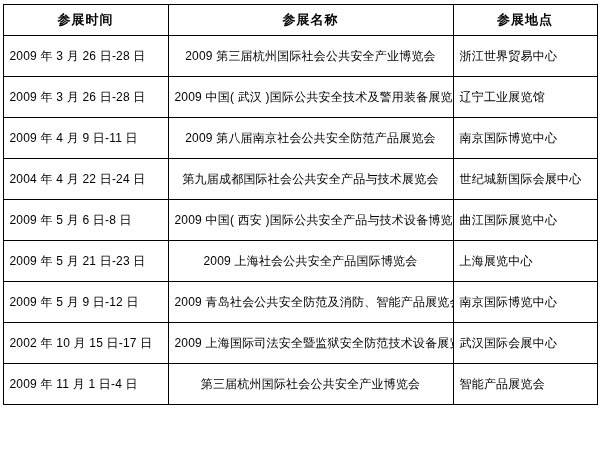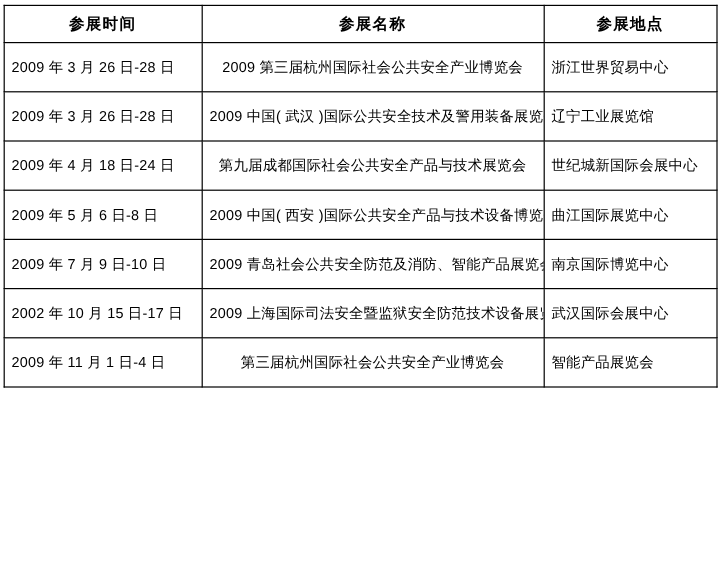--- a/index.html
+++ b/index.html
@@ -88,31 +88,41 @@
         <td class="cell-time">2009 年 3 月 26 日-28 日</td>
         <td class="cell-name">2009 第三届杭州国际社会公共安全产业博览会</td>
         <td class="cell-place">浙江世界贸易中心</td>
       </tr>
       <tr>
         <td class="cell-time">2009 年 3 月 26 日-28 日</td>
         <td class="cell-name">2009 中国( 武汉 )国际公共安全技术及警用装备展览会</td>
         <td class="cell-place">辽宁工业展览馆</td>
       </tr>
       <tr>
-        <td class="cell-time">2009 年 4 月 18 日-24 日</td>
+        <td class="cell-time">2009 年 4 月 9 日-11 日</td>
+        <td class="cell-name">2009 第八届南京社会公共安全防范产品展览会</td>
+        <td class="cell-place">南京国际博览中心</td>
+      </tr>
+      <tr>
+        <td class="cell-time">2004 年 4 月 22 日-24 日</td>
         <td class="cell-name">第九届成都国际社会公共安全产品与技术展览会</td>
         <td class="cell-place">世纪城新国际会展中心</td>
       </tr>
       <tr>
         <td class="cell-time">2009 年 5 月 6 日-8 日</td>
         <td class="cell-name">2009 中国( 西安 )国际公共安全产品与技术设备博览会</td>
         <td class="cell-place">曲江国际展览中心</td>
       </tr>
       <tr>
-        <td class="cell-time">2009 年 7 月 9 日-10 日</td>
+        <td class="cell-time">2009 年 5 月 21 日-23 日</td>
+        <td class="cell-name">2009 上海社会公共安全产品国际博览会</td>
+        <td class="cell-place">上海展览中心</td>
+      </tr>
+      <tr>
+        <td class="cell-time">2009 年 5 月 9 日-12 日</td>
         <td class="cell-name">2009 青岛社会公共安全防范及消防、智能产品展览会</td>
         <td class="cell-place">南京国际博览中心</td>
       </tr>
       <tr>
         <td class="cell-time">2002 年 10 月 15 日-17 日</td>
         <td class="cell-name">2009 上海国际司法安全暨监狱安全防范技术设备展览会</td>
         <td class="cell-place">武汉国际会展中心</td>
       </tr>
       <tr>
         <td class="cell-time">2009 年 11 月 1 日-4 日</td>

